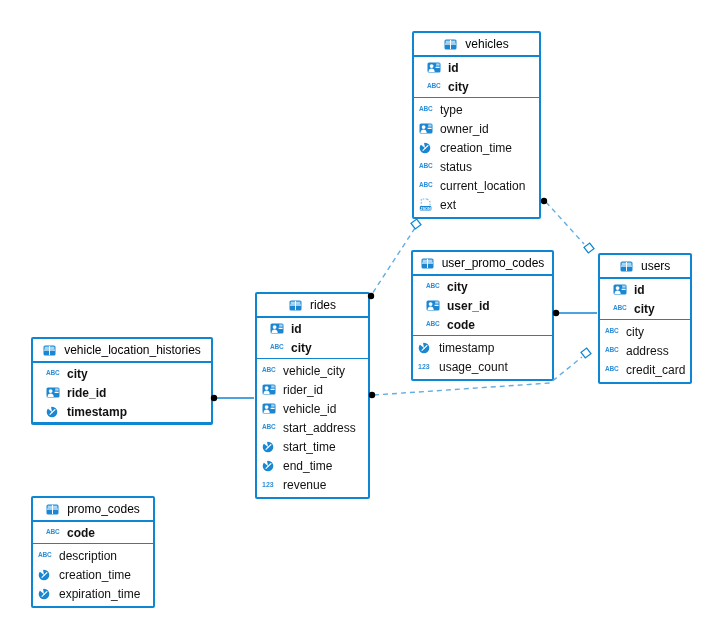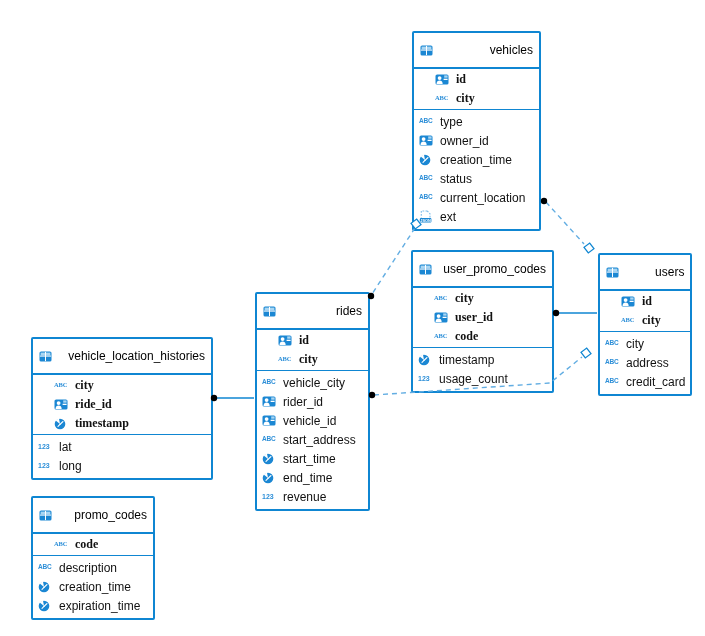--- a/index.html
+++ b/index.html
@@ -17,37 +17,36 @@
     overflow:hidden;
   }
   .table-node{
     position:absolute;
     background:#ffffff;
     border:2px solid var(--blue);
     border-radius:2px;
     z-index:1;
   }
   .table-header{
-    height:36px;
-    display:flex;align-items:center;justify-content:space-between;
+    height:24px;
+    display:flex;align-items:center;justify-content:center;
     gap:5px;
     border-bottom:2px solid var(--blue);
     padding:0 6px;
     white-space:nowrap;
   }
   .table-title{
     font-size:12px;
     font-weight:500;
     color:#000;
   }
   .section{display:block;}
   .section.pk{
     border-bottom:1.5px solid var(--blue);
-    padding:1px 16px;
-    font-family:Liberation Serif, serif;
+    padding:1px 8px;
   }
   .section.flds{padding:2px 0 3px;}
   .field-row{
     height:19px;
     display:flex;align-items:center;
     gap:5px;
     padding:0 5px;
     font-size:12px;
     color:var(--text);
     white-space:nowrap;
@@ -381,30 +380,20 @@
         <div class="field-row">
           <span class="icon">
             <svg width="12" height="12" viewBox="0 0 12 12">
        <circle cx="6" cy="6" r="5.3" fill="#1b87d3"></circle>
        <path d="M6 6 L1.7 2.6 A5.3 5.3 0 0 1 5 0.8 Z" fill="#ffffff"></path>
        <line x1="6" y1="6.4" x2="8.9" y2="3.6" stroke="#ffffff" stroke-width="1.3" stroke-linecap="round"></line>
        <line x1="6" y1="6.4" x2="4" y2="8.4" stroke="#ffffff" stroke-width="1.1" stroke-linecap="round"></line>
      </svg>
           </span>
           <span>timestamp</span>
-        </div>
-      </div>
-      <div class="section flds">
-        <div class="field-row">
-          <span class="icon glyph num">123</span>
-          <span>lat</span>
-        </div>
-        <div class="field-row">
-          <span class="icon glyph num">123</span>
-          <span>long</span>
         </div>
       </div>
     </div>
     <div class="table-node" style="left: 31px; top: 496px; min-width: 124px;">
       <div class="table-header">
         <span class="icon">
           <svg width="13" height="11" viewBox="0 0 13 11">
        <rect x="0.5" y="0.5" width="12" height="10" rx="1.6" fill="#1b87d3"></rect>
        <rect x="1.6" y="1.6" width="4.4" height="2.9" fill="#a9d6f3"></rect>
        <rect x="7.0" y="1.6" width="4.4" height="2.9" fill="#a9d6f3"></rect>

